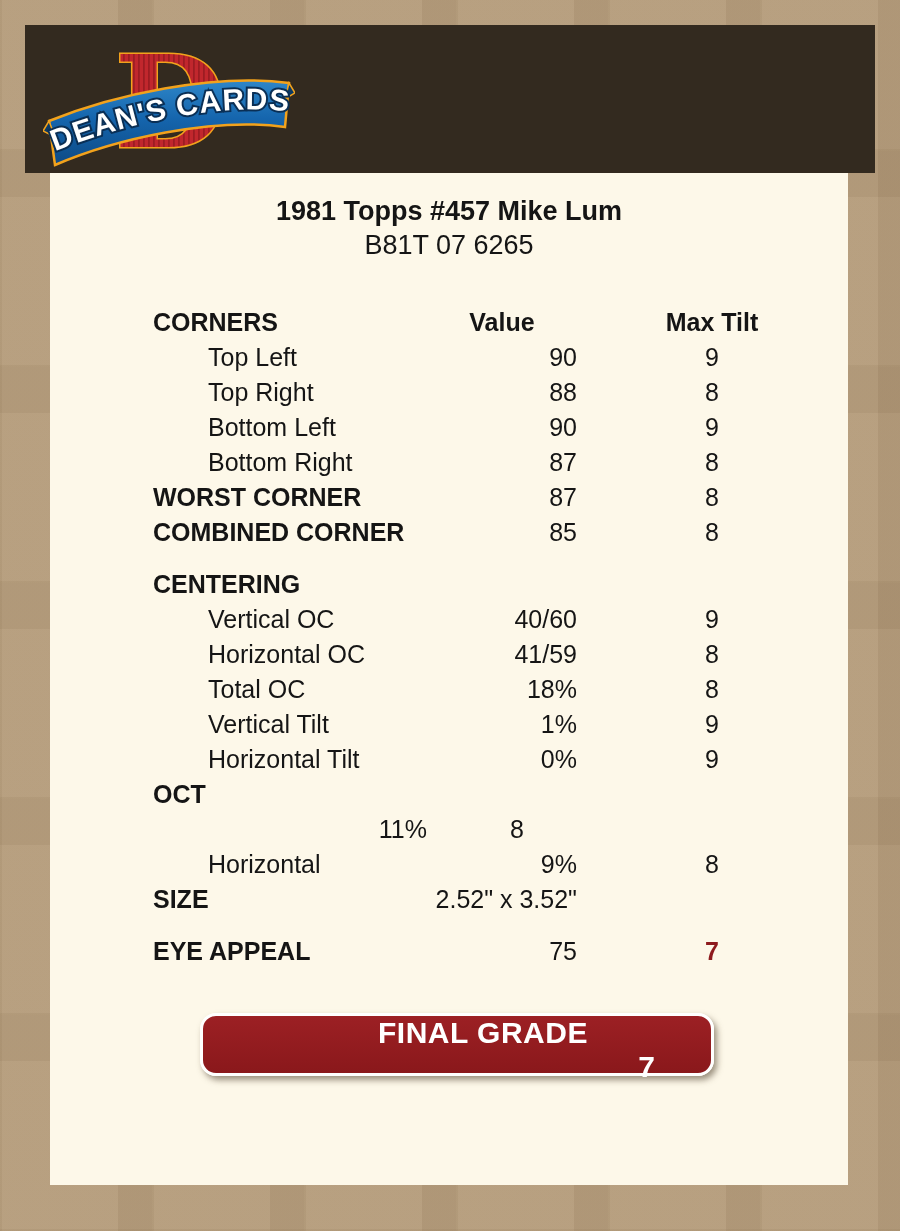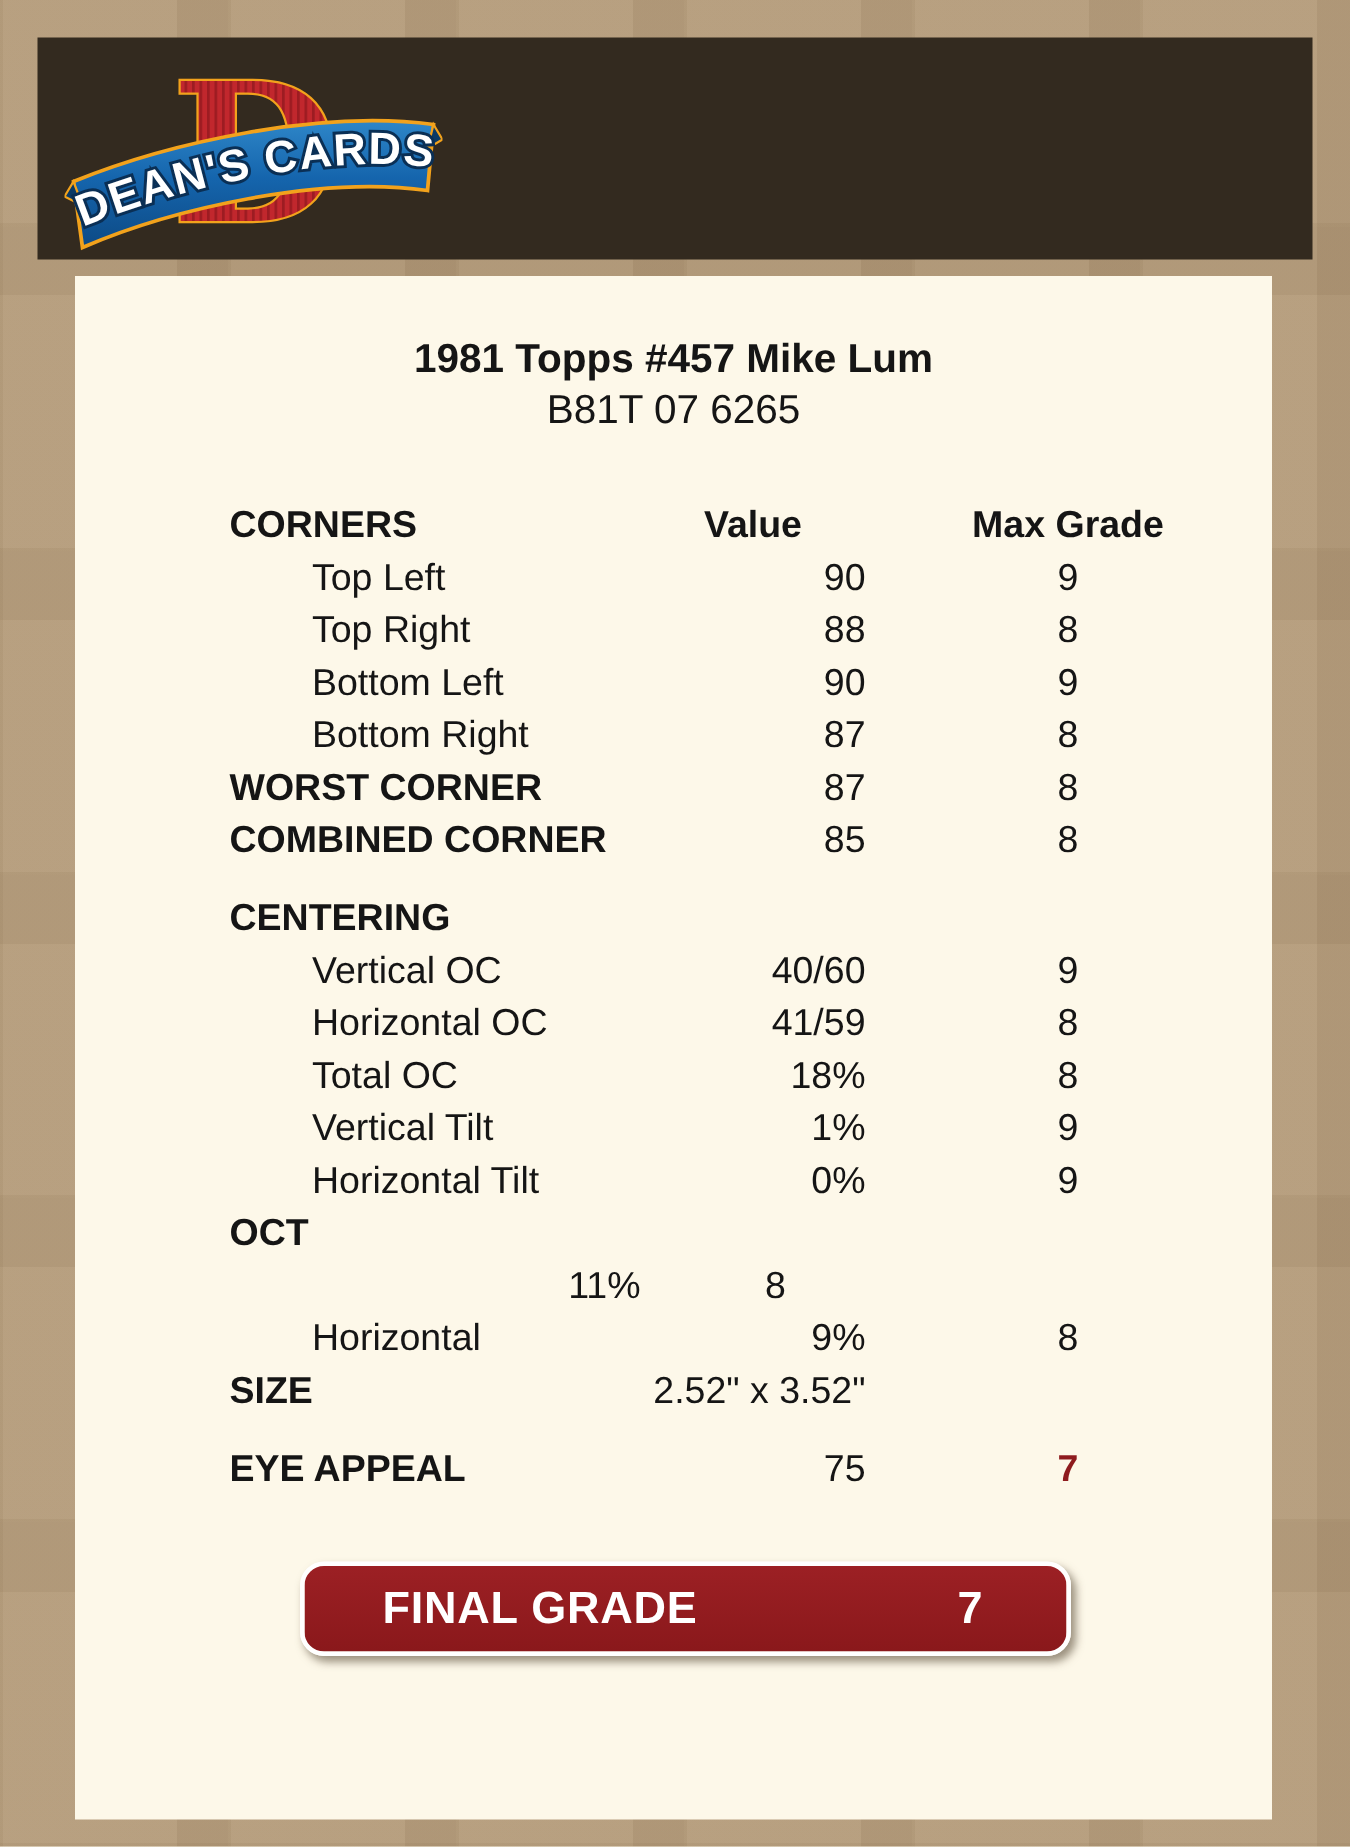--- a/index.html
+++ b/index.html
@@ -21,21 +21,21 @@
     position:absolute;left:25px;top:25px;width:850px;height:148px;
     background:#332a1f;display:flex;z-index:2;
   }
   .logo-wrap{width:290px;position:relative;}
   .logo-wrap svg{position:absolute;left:18px;top:2px;}
   .header-text{flex:1;text-align:center;color:#ffffff;padding-top:30px;}
   .header-title{font-size:44px;line-height:50px;letter-spacing:1px;}
   .header-subtitle{font-size:31px;line-height:40px;}
 
   .stats-panel{
-    position:absolute;left:50px;top:184px;width:798px;height:1029px;
+    position:absolute;left:50px;top:156px;width:798px;height:1029px;
     background:#fdf8e9;z-index:1;color:#151515;
   }
   .card-title{margin-top:39px;text-align:center;font-size:27px;font-weight:bold;line-height:33px;}
   .card-serial{text-align:center;font-size:27px;line-height:34px;}
 
   .grading-table{margin-top:43px;margin-left:103px;width:664px;}
   .trow{display:grid;grid-template-columns:1fr 150px 240px;line-height:35px;font-size:25px;}
   .trow .c-label{padding-left:55px;white-space:nowrap;}
   .trow.header .c-label,.trow.bold .c-label{padding-left:0;font-weight:bold;}
   .trow.header .c-value,.trow.header .c-max{font-weight:bold;text-align:center;}
@@ -43,21 +43,21 @@
   .c-max{text-align:center;padding-left:30px;}
   .gap-after{margin-bottom:17px;}
   .c-max.red{color:#8e1b1e;font-weight:bold;}
 
   .final-grade{
     width:508px;height:57px;margin-top:44px;margin-left:150px;
     background:linear-gradient(#9c2024,#8a181b);
     border:3px solid #ffffff;border-radius:16px;
     box-shadow:3px 4px 6px rgba(74,60,40,0.55);
     display:flex;align-items:center;color:#ffffff;
-    font-size:30px;font-weight:bold;cursor:pointer;
+    font-size:30px;font-weight:bold;cursor:pointer;flex-direction:column;
   }
   .fg-label{padding-left:52px;letter-spacing:0.5px;}
   .fg-value{margin-left:auto;padding-right:56px;}
 </style>
 </head>
 <body>
 
 <div class="bg-texture"></div>
 
 <div class="header-bar">
@@ -91,21 +91,21 @@
 </div>
 
 <div class="stats-panel">
   <div class="card-title">1981 Topps #457 Mike Lum</div>
   <div class="card-serial">B81T 07 6265</div>
 
   <div class="grading-table">
       <div class="trow header">
         <div class="c-label">CORNERS</div>
         <div class="c-value">Value</div>
-        <div class="c-max">Max Grade</div>
+        <div class="c-max">Max Tilt</div>
       </div>
       <div class="trow item">
         <div class="c-label">Top Left</div>
         <div class="c-value">90</div>
         <div class="c-max">9</div>
       </div>
       <div class="trow item">
         <div class="c-label">Top Right</div>
         <div class="c-value">88</div>
         <div class="c-max">8</div>

